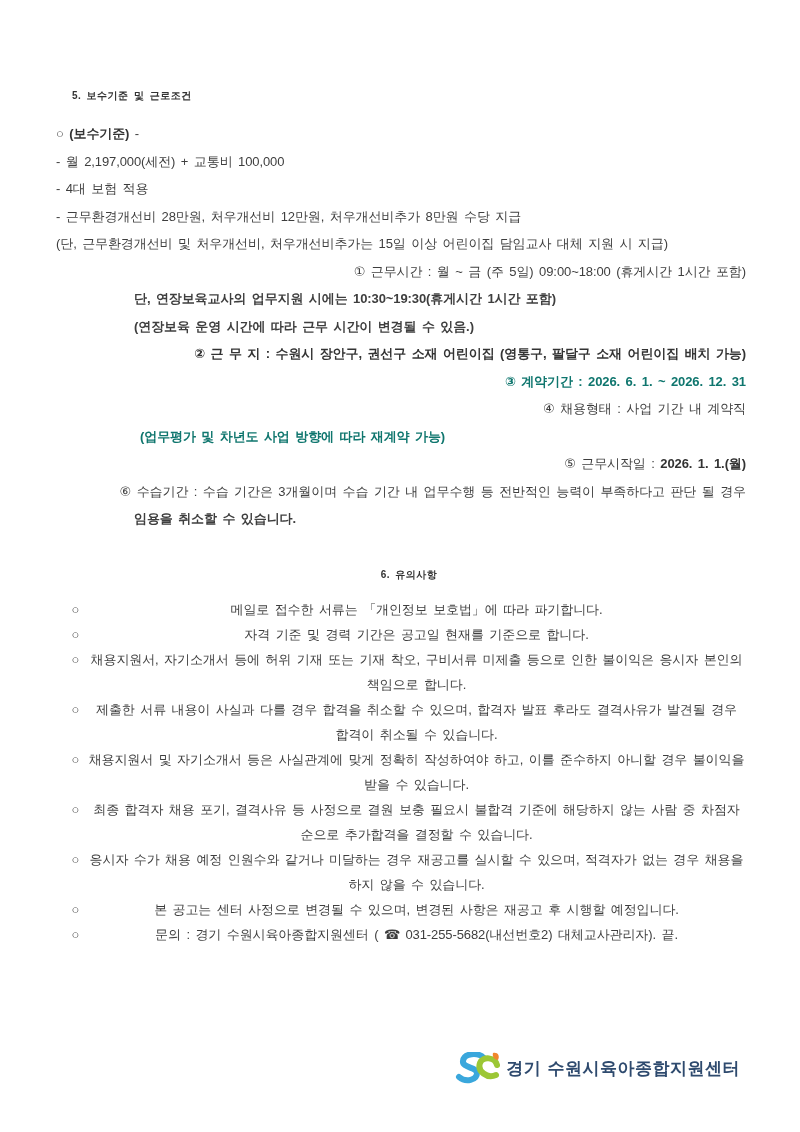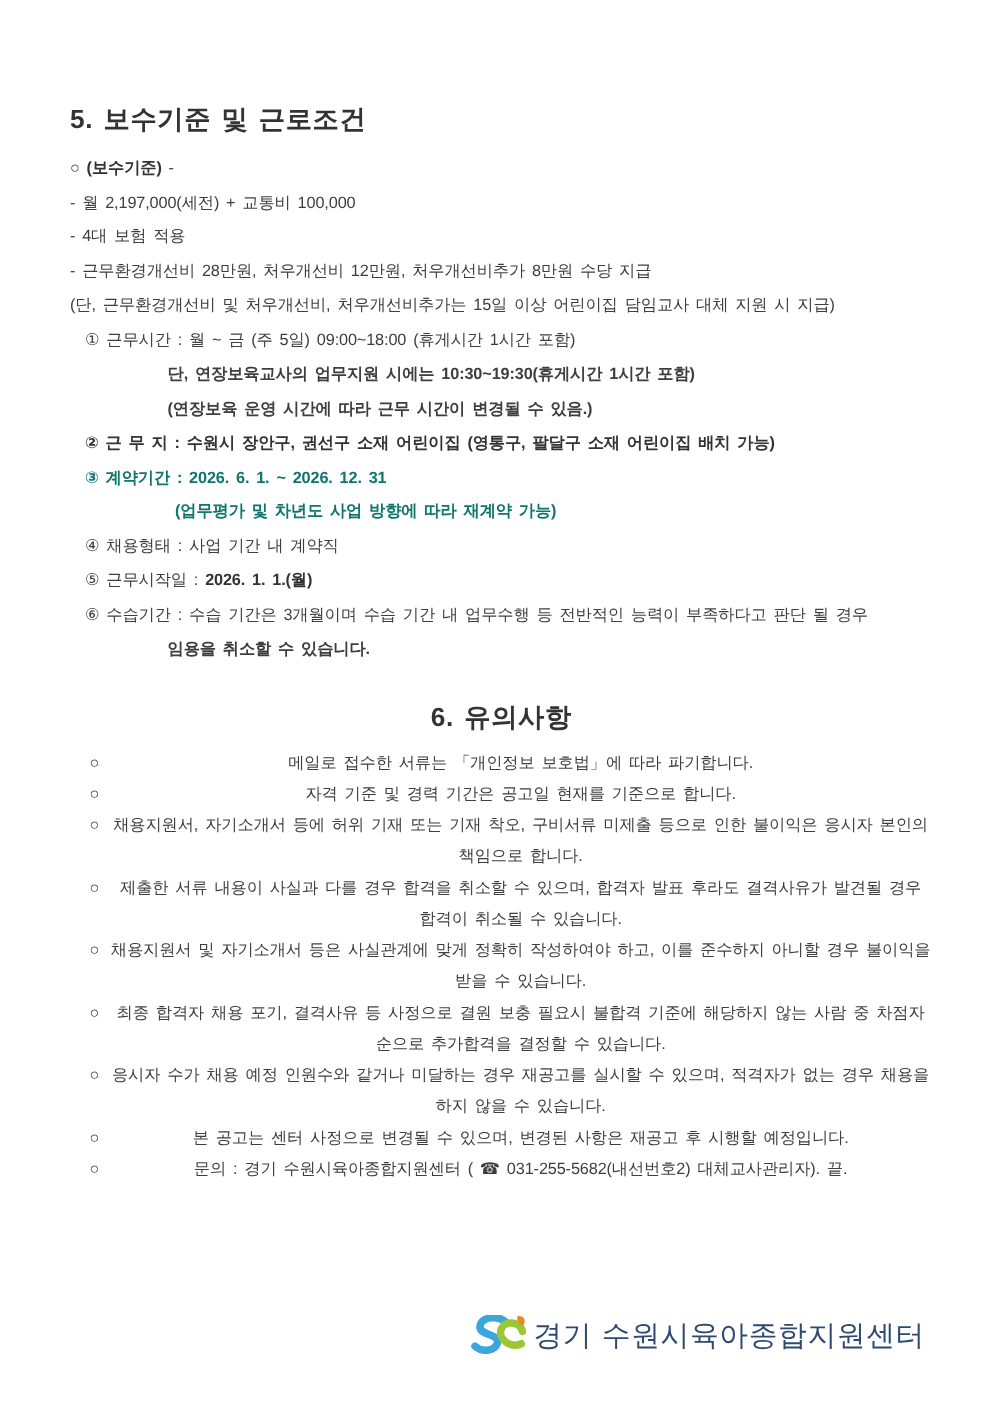--- a/index.html
+++ b/index.html
@@ -18,35 +18,35 @@
     word-spacing: 2px;
   }
   .content {
     position: absolute;
     left: 56px;
     top: 86px;
     width: 690px;
   }
   
   .sec-heading {
-    font-size: 21px;
+    font-size: 10px;
     font-weight: bold;
     color: #333333;
     letter-spacing: 0.5px;
-    margin: 0 0 14px 0;
+    margin: 0 0 14px 16px;
     line-height: 20px;
   }
   .s5 .line {
     font-size: 13px;
     line-height: 27.5px;
     white-space: nowrap;
     letter-spacing: -0.1px;
   }
   .s5 .lead-label { font-weight: bold; color: #333333; }
-  .s5 .num  { margin-left: 12px; }
+  .s5 .num  { margin-left: 12px; text-align: right; }
   .s5 .sub  { margin-left: 78px; font-weight: bold; }
   .s5 .sub2 { margin-left: 84px; }
   .s5 .note { margin-left: 0; }
   .s5 .bold { font-weight: bold; color: #333333; }
   .s5 .blue { color: #0f766e; font-weight: bold; }
   
   .s6 { margin-top: 32px; text-align: center; }
   .s6 .sec-heading { margin-bottom: 12px; }
   .notice-item {
     display: flex;
@@ -67,22 +67,22 @@
   .footer {
     position: absolute;
     right: 60px;
     top: 1052px;
     display: flex;
     align-items: center;
     gap: 6px;
   }
   .logo-mark { display: block; }
   .org-name {
-    font-size: 23px;
-    font-weight: normal;
+    font-size: 17px;
+    font-weight: bold;
     color: #2e4a6e;
     letter-spacing: 0.5px;
     word-spacing: 1px;
   }
 </style>
 </head>
 <body>
 
 <div class="page">
   <div class="content">
@@ -96,22 +96,22 @@
       <div class="line">- 4대 보험 적용</div>
       <div class="line">- 근무환경개선비 28만원, 처우개선비 12만원, 처우개선비추가 8만원 수당 지급</div>
       <div class="line note">(단, 근무환경개선비 및 처우개선비, 처우개선비추가는 15일 이상 어린이집 담임교사 대체 지원 시 지급)</div>
 
 
       <div class="line num">① 근무시간 : 월 ~ 금 (주 5일) 09:00~18:00 (휴게시간 1시간 포함)</div>
       <div class="line sub">단, 연장보육교사의 업무지원 시에는 10:30~19:30(휴게시간 1시간 포함)</div>
       <div class="line sub">(연장보육 운영 시간에 따라 근무 시간이 변경될 수 있음.)</div>
       <div class="line num bold">② 근 무 지 : 수원시 장안구, 권선구 소재 어린이집 (영통구, 팔달구 소재 어린이집 배치 가능)</div>
       <div class="line num blue">③ 계약기간 : 2026. 6. 1. ~ 2026. 12. 31</div>
+      <div class="line num">④ 채용형태 : 사업 기간 내 계약직</div>
       <div class="line sub2 blue">(업무평가 및 차년도 사업 방향에 따라 재계약 가능)</div>
-      <div class="line num">④ 채용형태 : 사업 기간 내 계약직</div>
       <div class="line num"><span>⑤ 근무시작일 : </span><span class="bold">2026. 1. 1.(월)</span></div>
       <div class="line num">⑥ 수습기간 : 수습 기간은 3개월이며 수습 기간 내 업무수행 등 전반적인 능력이 부족하다고 판단 될 경우</div>
       <div class="line sub">임용을 취소할 수 있습니다.</div>
     </section>
 
     <section class="s6">
       <h2 class="sec-heading">6. 유의사항</h2>
 
       <div class="notice-item">
           <span class="notice-bullet">○</span>

